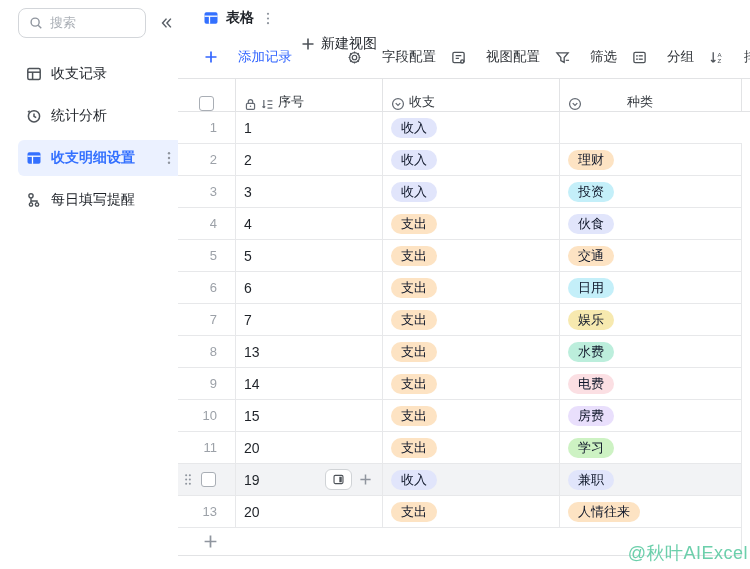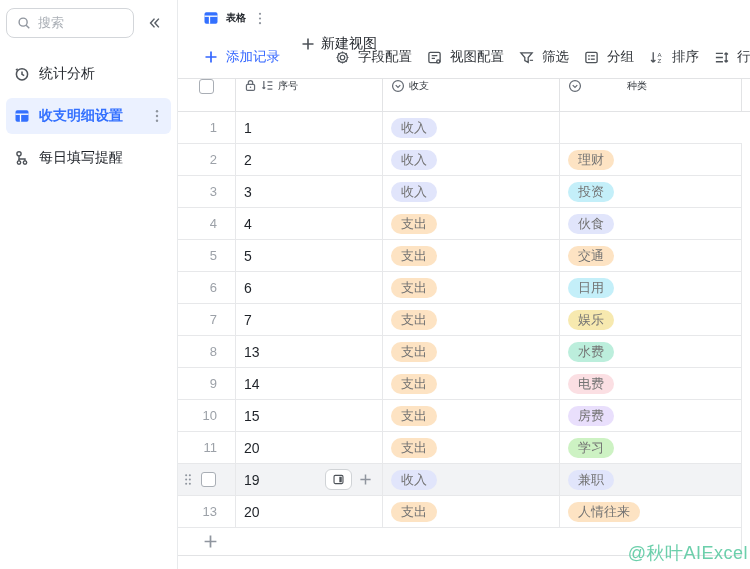--- a/index.html
+++ b/index.html
@@ -2,21 +2,21 @@
 <html><head>
 <meta charset="utf-8">
 <style>
   * { margin:0; padding:0; box-sizing:border-box; }
   html,body { background:#fff; }
   .app {
     position:relative; width:750px; height:569px; overflow:hidden;
     font-family:"Liberation Sans", sans-serif; color:#1f2329; background:#fff;
   }
   
-  .sidebar { position:absolute; left:0; top:0; width:178px; height:569px; border-right:1px solid #e8eaec; background:#fff; }
+  .sidebar { position:absolute; left:12px; top:0; width:178px; height:569px; border-right:1px solid #e8eaec; background:#fff; }
   .search-row { display:flex; align-items:center; margin:8px 6px 0 6px; }
   .search-box {
     display:flex; align-items:center; gap:7px; width:128px; height:30px;
     border:1px solid #d3d6da; border-radius:8px; padding:0 10px; background:#fff;
   }
   .search-box .ph { font-size:13px; color:#a9aeb5; }
   .collapse-btn { margin-left:13px; color:#585e66; display:flex; align-items:center; cursor:pointer; }
   .nav { margin-top:18px; }
   .nav-item {
     display:flex; align-items:center; gap:9px; height:36px; margin:6px 6px 0 6px;
@@ -24,59 +24,59 @@
   }
   .nav-item .nicon { display:flex; color:#4e5359; }
   .nav-item.active { background:#ebf1ff; color:#3370ff; font-weight:bold; }
   .nav-item.active .nicon { color:#3370ff; }
   .nav-item .spacer { flex:1; }
   .nav-item .more { color:#8f959e; display:flex; }
   
   .main { position:absolute; left:178px; top:0; width:572px; height:569px; background:#fff; }
   
   .tabbar { position:relative; height:36px; background:#fff; }
-  .tab-active { position:absolute; left:0; top:0; height:36px; display:flex; align-items:center; gap:7px; padding:0 10px 0 25px; font-size:10px; }
+  .tab-active { position:absolute; left:0; top:0; height:36px; display:flex; align-items:center; gap:7px; padding:0 10px 0 25px; font-size:14px; }
   .tab-active .tlabel { font-weight:bold; }
   .tab-active .more { color:#8f959e; display:flex; margin-left:2px; }
   .tab-rest { position:absolute; left:105px; right:0; top:3px; bottom:0; background:#f2f3f5; border-radius:8px 0 0 8px; display:flex; align-items:center;margin-top:41px; }
   .new-view { display:flex; align-items:center; gap:6px; padding-left:18px; font-size:14px; color:#1f2329; cursor:pointer; }
   .new-view .plus { color:#4e5359; display:flex; }
   
   .toolbar { height:42px; display:flex; align-items:center; padding-left:26px; background:#fff; }
-  .tbtn { display:flex; align-items:center; gap:8px; font-size:13.5px; color:#2f3338; cursor:pointer; white-space:nowrap; }
+  .tbtn { display:flex; align-items:center; gap:20px; font-size:13.5px; color:#2f3338; cursor:pointer; white-space:nowrap; }
   .tbtn .ticon { display:flex; color:#4e5359; }
   .tbtn.primary { color:#3366ff; }
   .tbtn.primary .ticon { color:#3366ff; }
   .tbtn + .tbtn { margin-left:15px; }
   .tbtn.first-group-gap { margin-left:55px; }
   
   .dtable { position:relative; }
   .thead { display:flex; height:34px; border-top:1px solid #e2e3e5; border-bottom:1px solid #e2e3e5; align-items:stretch; }
-  .th { display:flex; align-items:flex-start; gap:4px; border-right:1px solid #e2e3e5; font-size:10px; color:#33383e; padding-left:8px; }
+  .th { display:flex; align-items:flex-end; gap:4px; border-right:1px solid #e2e3e5; font-size:13px; color:#33383e; padding-left:8px; }
   .th .hicon { display:flex; color:#646a73; }
   .col-check { width:58px; justify-content:center; padding-left:0; }
   .col-serial { width:147px; }
   .col-type { width:177px; }
   .col-cat { width:182px;gap:45px; }
   .checkbox { width:15px; height:15px; border:1.5px solid #a9aeb5; border-radius:3px; background:#fff; }
   .trow { display:flex; height:32px; border-bottom:1px solid #e7e8ea; align-items:stretch; width:564px; }
   .trow.hovered { background:#f2f3f5; }
   .td { display:flex; align-items:center; border-right:1px solid #e7e8ea; }
   .td.col-check { justify-content:flex-end; padding-right:18px; }
   .row-num { font-size:13px; color:#9ca1a8; }
   .row-drag-group { display:none; align-items:center; gap:9px; margin-right:1px; }
   .trow.hovered .row-drag-group { display:flex; }
   .drag-dots { color:#8f959e; display:flex; }
   .td.col-serial { padding-left:8px; font-size:14px; color:#1f2329; position:relative; }
   .expand-group { display:none; position:absolute; right:10px; top:0; bottom:0; align-items:center; gap:7px; }
   .trow.hovered .expand-group { display:flex; }
   .expand-btn { width:27px; height:21px; border:1px solid #d0d3d6; border-radius:6px; background:#fff; display:flex; align-items:center; justify-content:center; color:#4e5359; cursor:pointer; }
   .row-plus { color:#8f959e; display:flex; cursor:pointer; }
   .td.col-type, .td.col-cat { padding-left:8px; }
-  .pill { height:20px; border-radius:10px; padding:0 10px; display:flex; align-items:center; font-size:13px; color:#737373; }
+  .pill { height:20px; border-radius:10px; padding:0 10px; display:flex; align-items:center; font-size:13px; color:#0f172a; }
   .addrow { display:flex; align-items:center; height:28px; width:564px; border-bottom:1px solid #e2e3e5; position:relative; }
   .addrow::after { content:""; position:absolute; right:0; top:0; bottom:0; width:1px; background:#e7e8ea; }
   .addrow .plus { margin-left:25px; color:#8f959e; display:flex; cursor:pointer; }
   .watermark { position:absolute; right:2px; top:541px; font-size:18px; color:rgba(100,204,166,0.95); letter-spacing:0.5px; }
   svg { display:block; }
 </style>
 </head>
 <body>
 
 <div class="app">
@@ -94,20 +94,30 @@
       </div>
       <span class="collapse-btn">
         <svg width="15" height="14" viewBox="0 0 16 16" fill="none" stroke="#585e66" stroke-width="1.7">
           <path d="M8 3 L3.5 8 L8 13"></path>
             <path d="M13 3 L8.5 8 L13 13"></path>
         </svg>
       </span>
     </div>
 
     <div class="nav">
+      <div class="nav-item">
+        <span class="nicon">
+          <svg width="16" height="16" viewBox="0 0 16 16" fill="none" stroke="#4e5359" stroke-width="1.5">
+            <rect x="1.8" y="2.5" width="12.4" height="11" rx="1.5"></rect>
+              <path d="M1.8 6.2 H14.2"></path>
+              <path d="M6.6 6.2 V13.5"></path>
+          </svg>
+        </span>
+        <span>收支记录</span>
+      </div>
       <div class="nav-item">
         <span class="nicon">
           <svg width="16" height="16" viewBox="0 0 16 16" fill="none" stroke="#4e5359" stroke-width="1.5">
             <circle cx="8" cy="8.3" r="5.6"></circle>
               <path d="M8 5.4 V8.3 L10.2 9.6"></path>
               <path d="M3.6 2.7 L2 4.2"></path>
           </svg>
         </span>
         <span>统计分析</span>
       </div>

